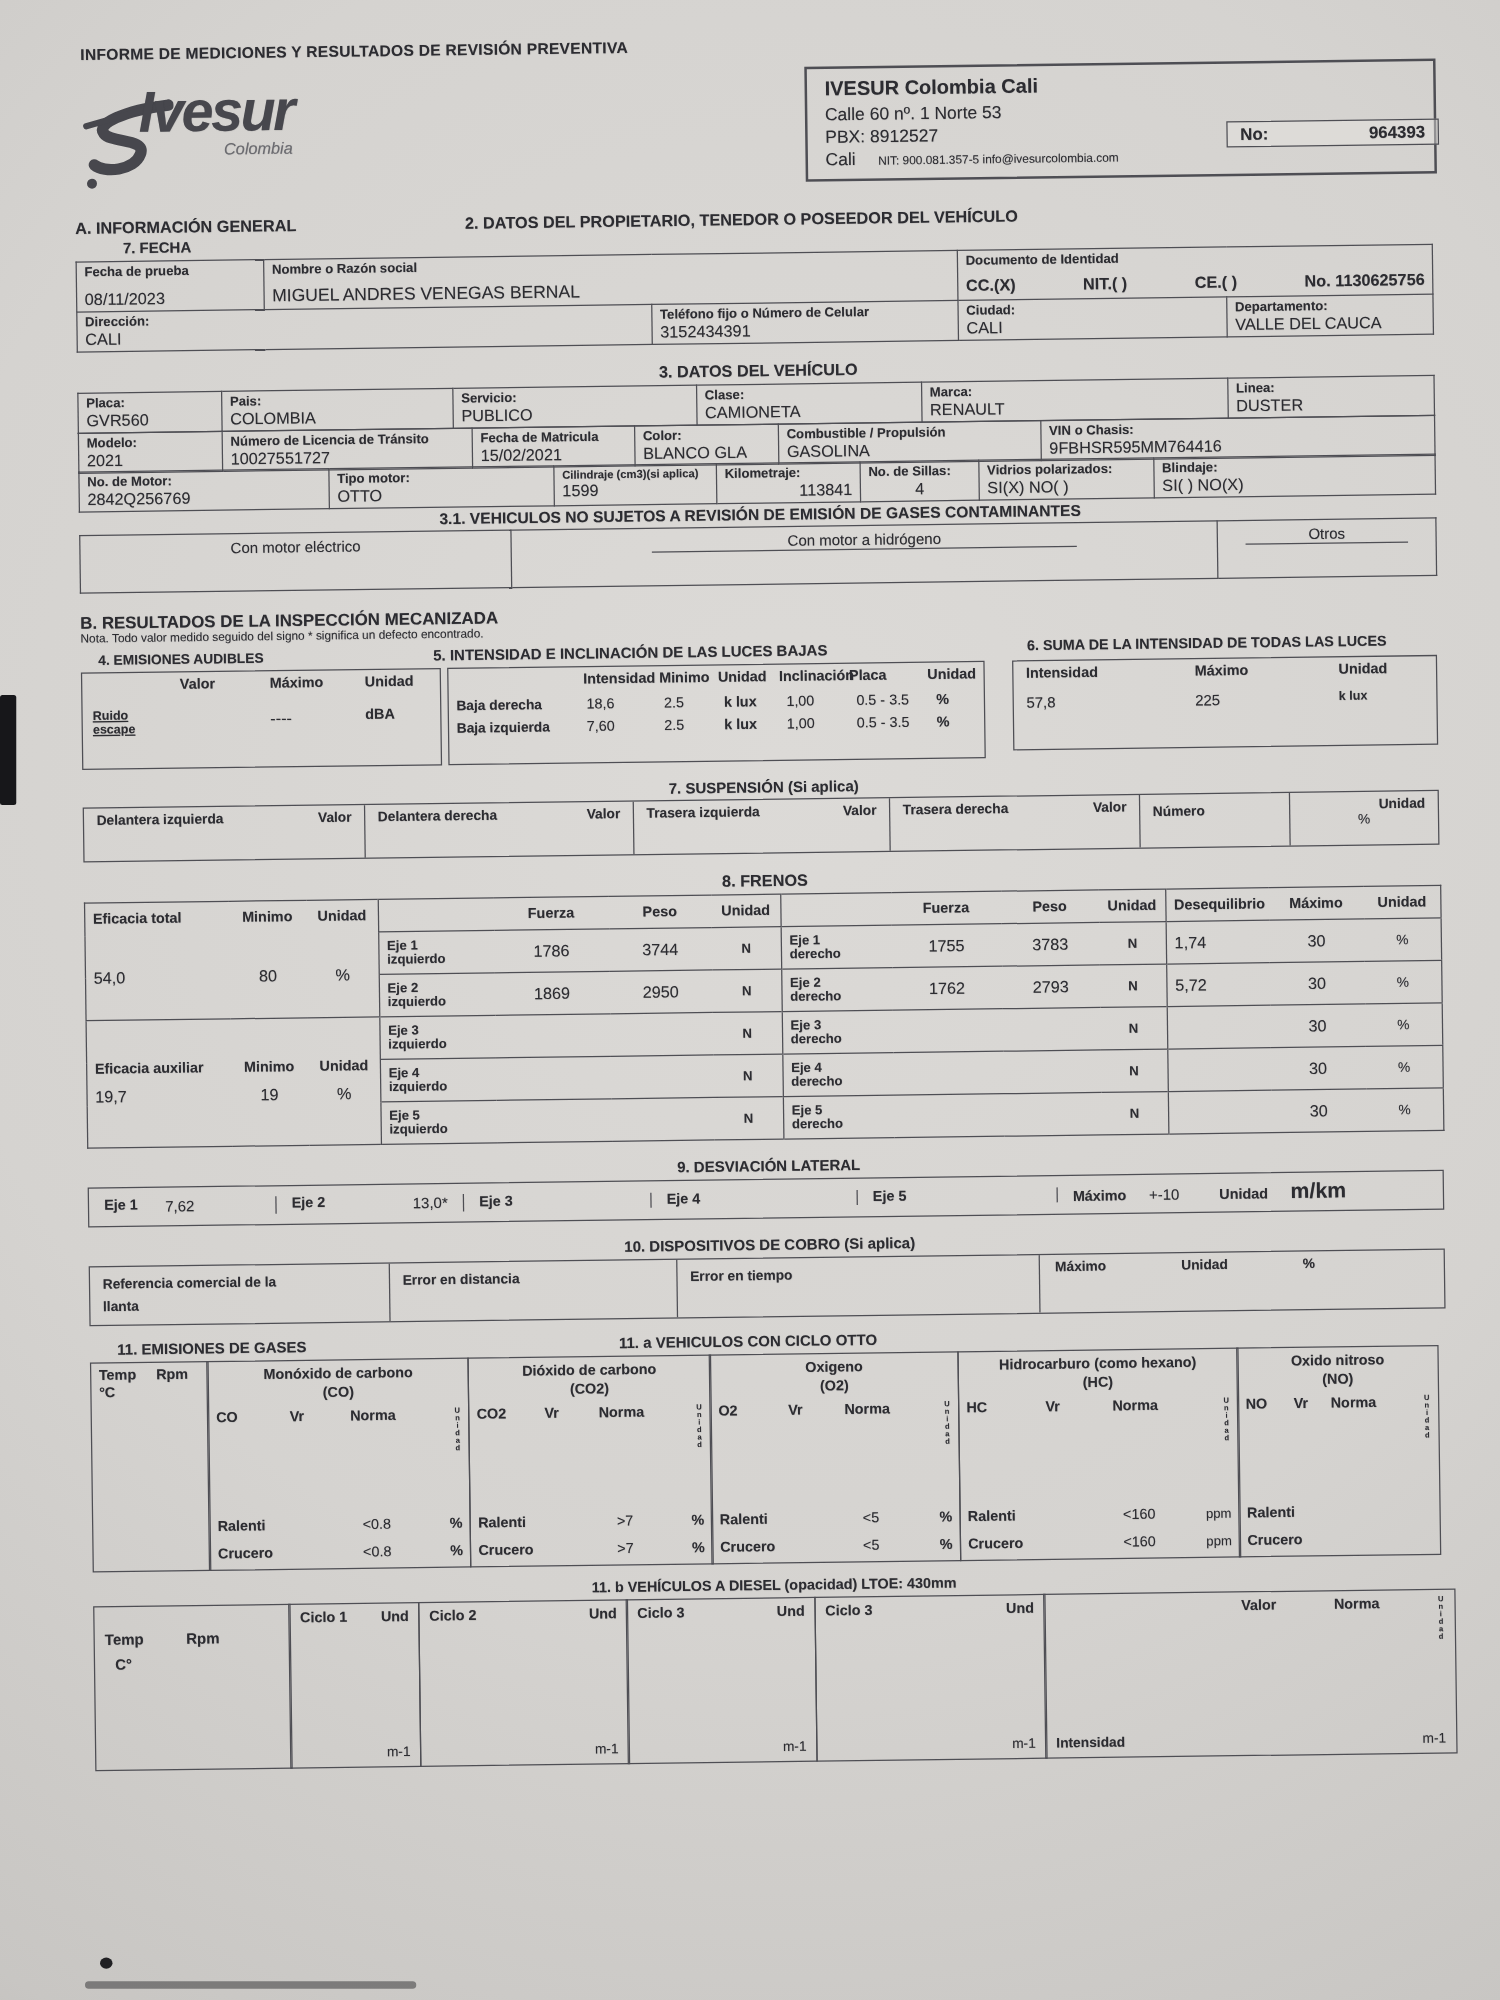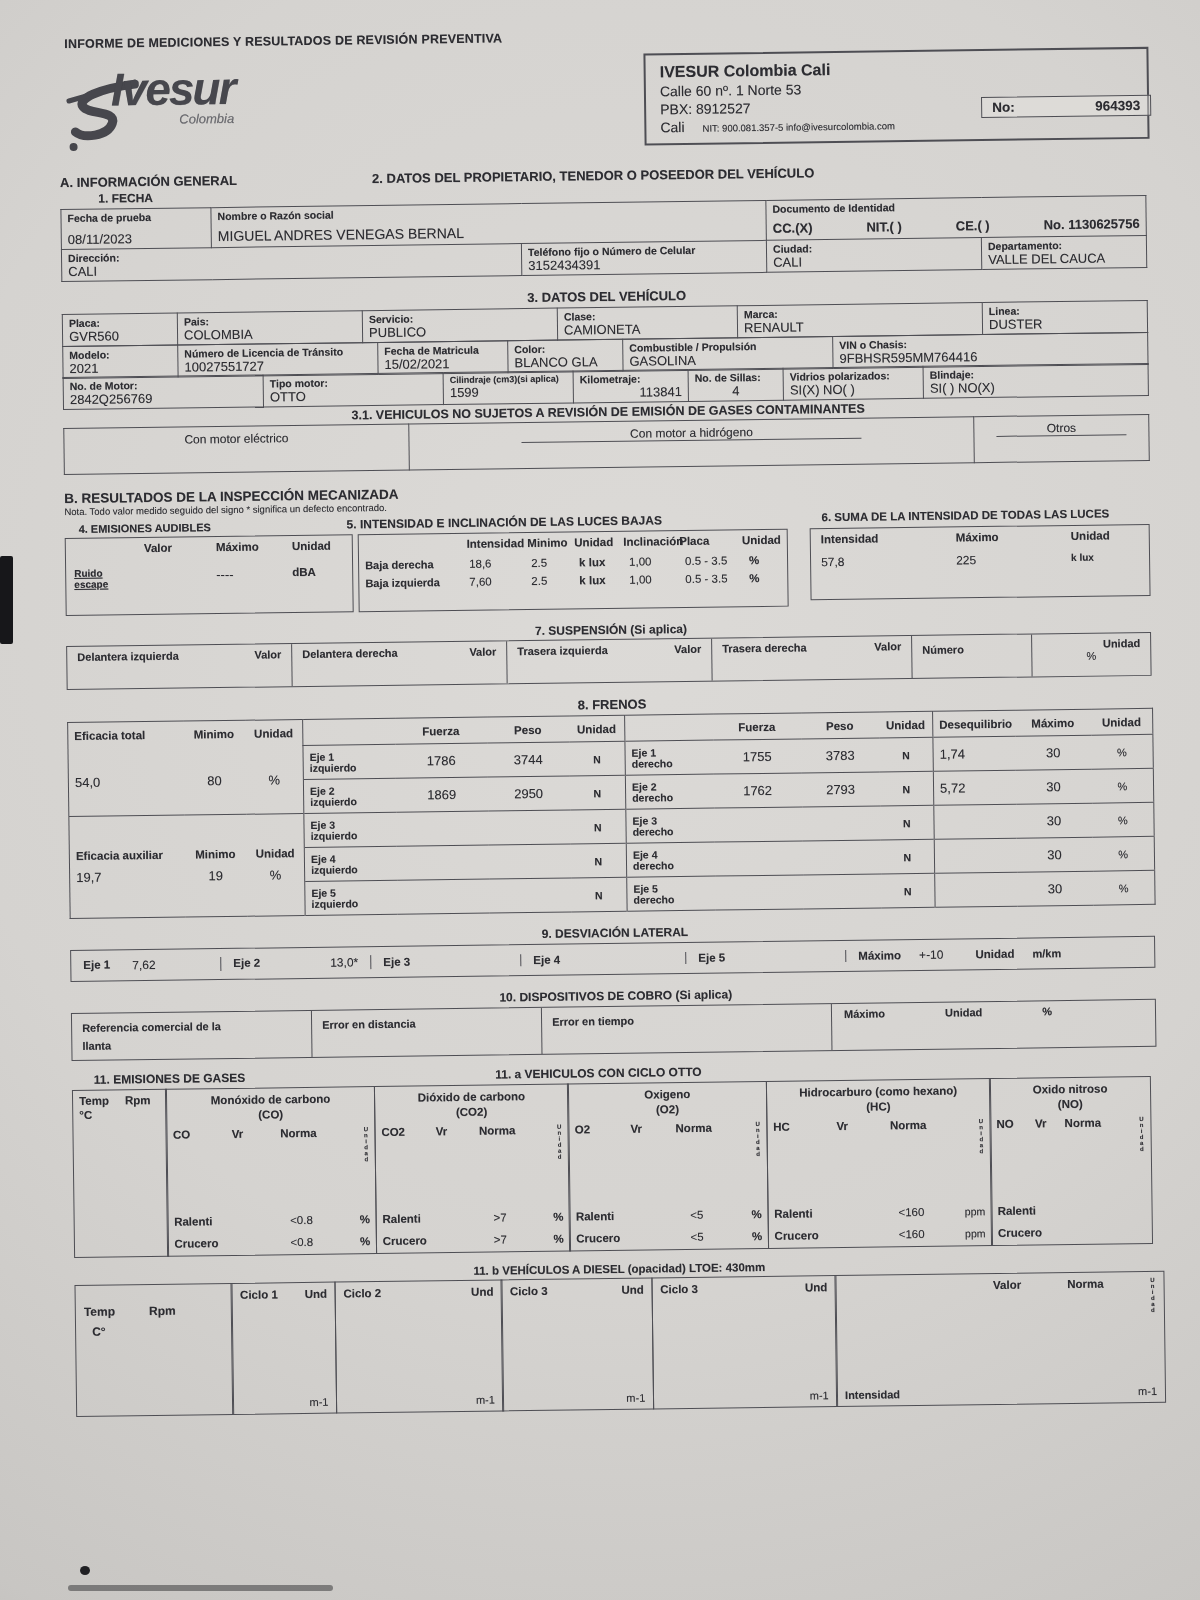--- a/index.html
+++ b/index.html
@@ -102,21 +102,21 @@
           <span>964393</span>
         </div>
       </div>
     </div>
 
     <div class="secA-head">
       <span class="sec-title">A. INFORMACIÓN GENERAL</span>
       <span class="sec-title" style="margin-left:135px;">2. DATOS DEL PROPIETARIO, TENEDOR O POSEEDOR DEL VEHÍCULO</span>
     </div>
     <div class="secA-sub">
-      <span class="sec-title" style="margin-left:38px;font-size:12px;">1. FECHA</span>
+      <span class="sec-title" style="margin-left:38px;font-size:12px;">7. FECHA</span>
     </div>
 
     <table class="tbl" style="width:1085px;">
       <colgroup>
           <col style="width:150px">
           <col style="width:310px">
           <col style="width:245px">
           <col style="width:215px">
           <col style="width:165px">
         </colgroup>
@@ -547,21 +547,21 @@
         <span class="val"></span>
       </div>
       <div style="width:160px;padding:0 12px;box-sizing:border-box;border-right:1.3px solid #4e4e54;display:flex;gap:22px;">
         <span class="lbl" style="font-size:11.5px;">Eje 5</span>
         <span class="val"></span>
       </div>
       <div style="flex:1;padding:0 12px;display:flex;gap:18px;align-items:baseline;">
         <span class="lbl" style="font-size:11.5px;">Máximo</span>
         <span class="val" style="font-size:12px;">+-10</span>
         <span class="lbl" style="font-size:11.5px;margin-left:14px;">Unidad</span>
-        <span class="lbl" style="font-size:11px;">m/km</span>
+        <span class="lbl" style="font-size:17px;">m/km</span>
       </div>
     </div>
 
     <div class="sec-title ctr" style="margin-top:14px;font-size:12px;">10. DISPOSITIVOS DE COBRO (Si aplica)</div>
     <div class="obox" style="width:1085px;height:48px;margin-top:3px;display:flex;">
       <div style="width:240px;padding:4px 10px;box-sizing:border-box;border-right:1.3px solid #4e4e54;">
         <span class="lbl pre" style="font-size:11px;">Referencia comercial de la
 llanta</span>
       </div>
       <div style="width:230px;padding:4px 10px;box-sizing:border-box;border-right:1.3px solid #4e4e54;">

